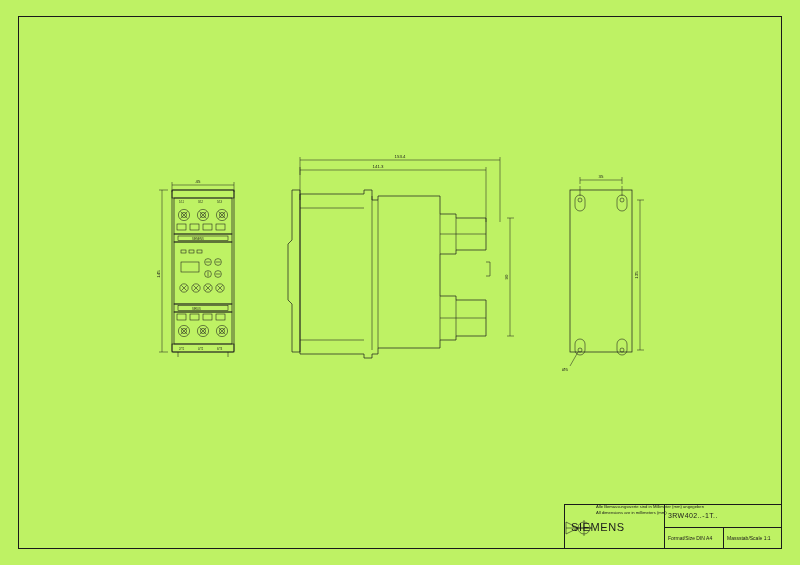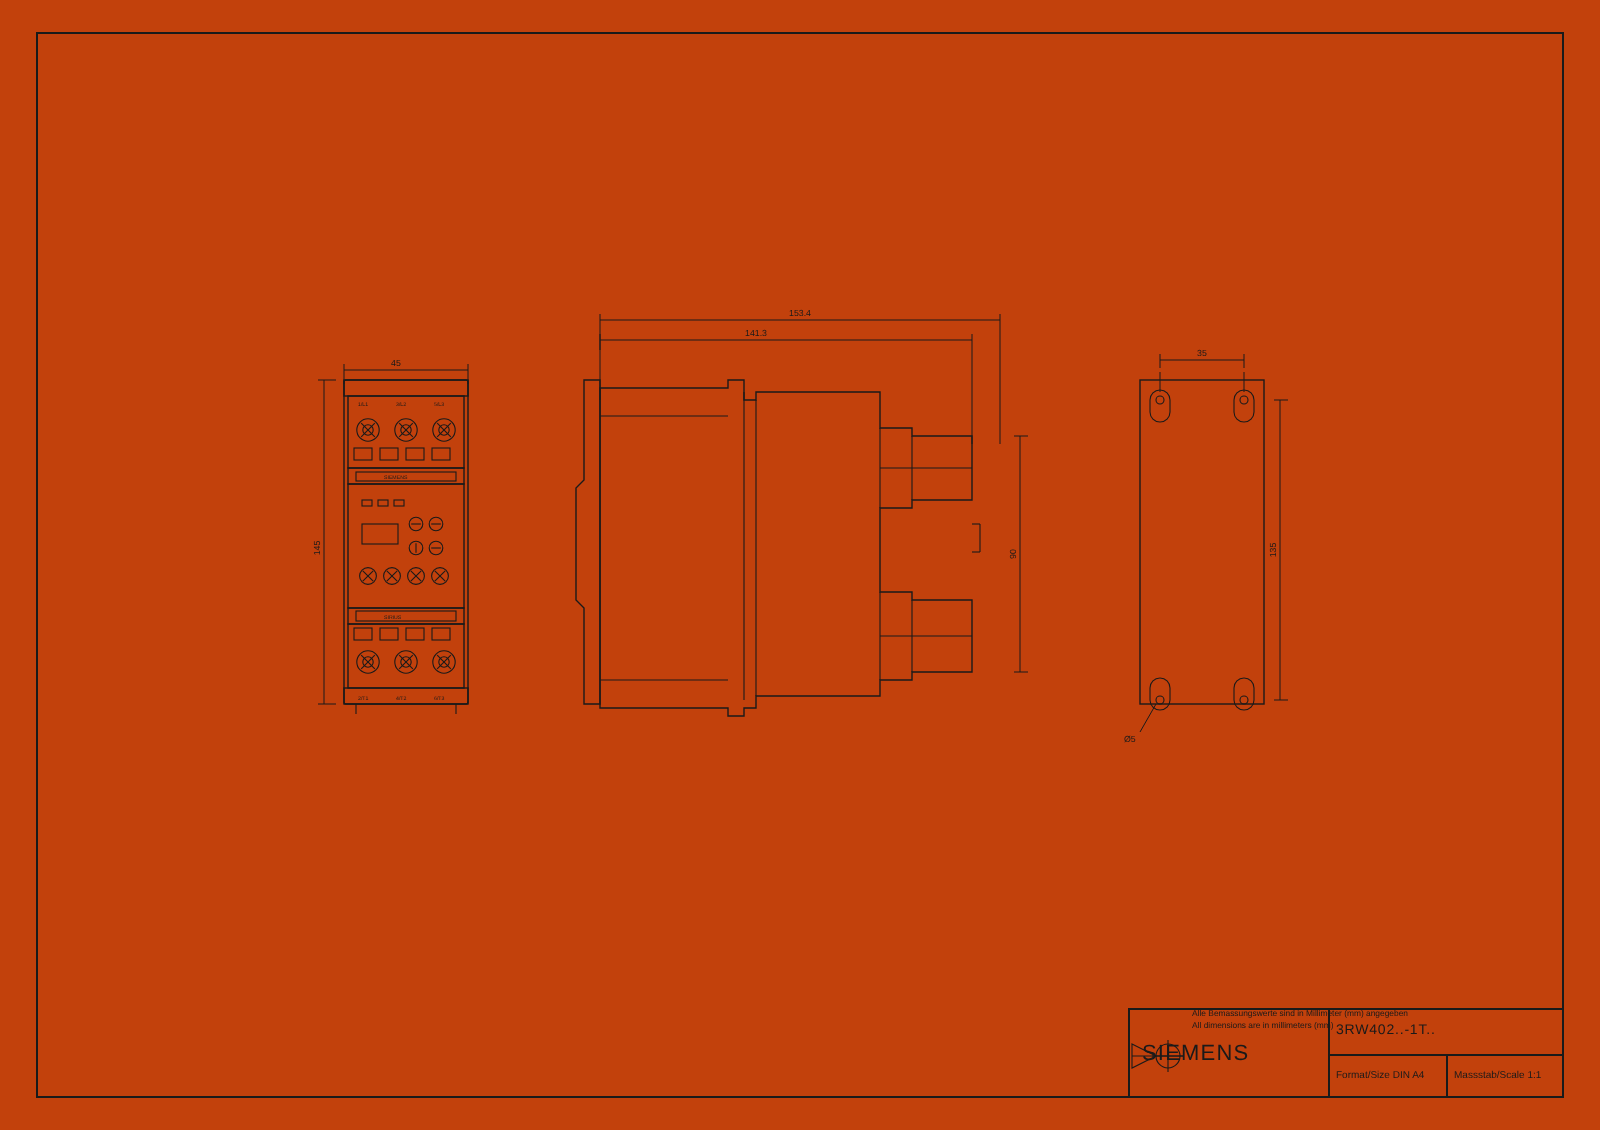--- a/index.html
+++ b/index.html
@@ -11,21 +11,21 @@
     width: 800px;
     height: 565px;
     font-family: "Liberation Sans", sans-serif;
     color: #000000;
     overflow: hidden;
   }
   #sheet {
     position: relative;
     width: 800px;
     height: 565px;
-    background: #c2410c;
+    background: #bef264;
   }
   .frame {
     position: absolute;
     left: 18px;
     top: 16px;
     width: 764px;
     height: 533px;
     border: 1px solid #1a1a1a;
     box-sizing: border-box;
   }

